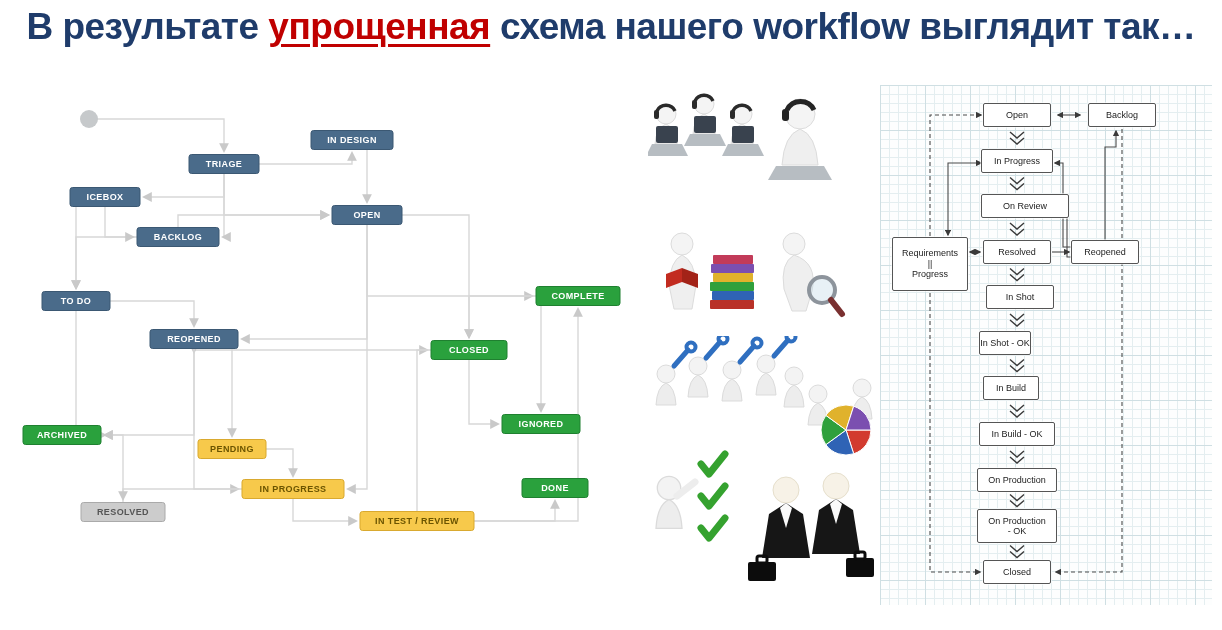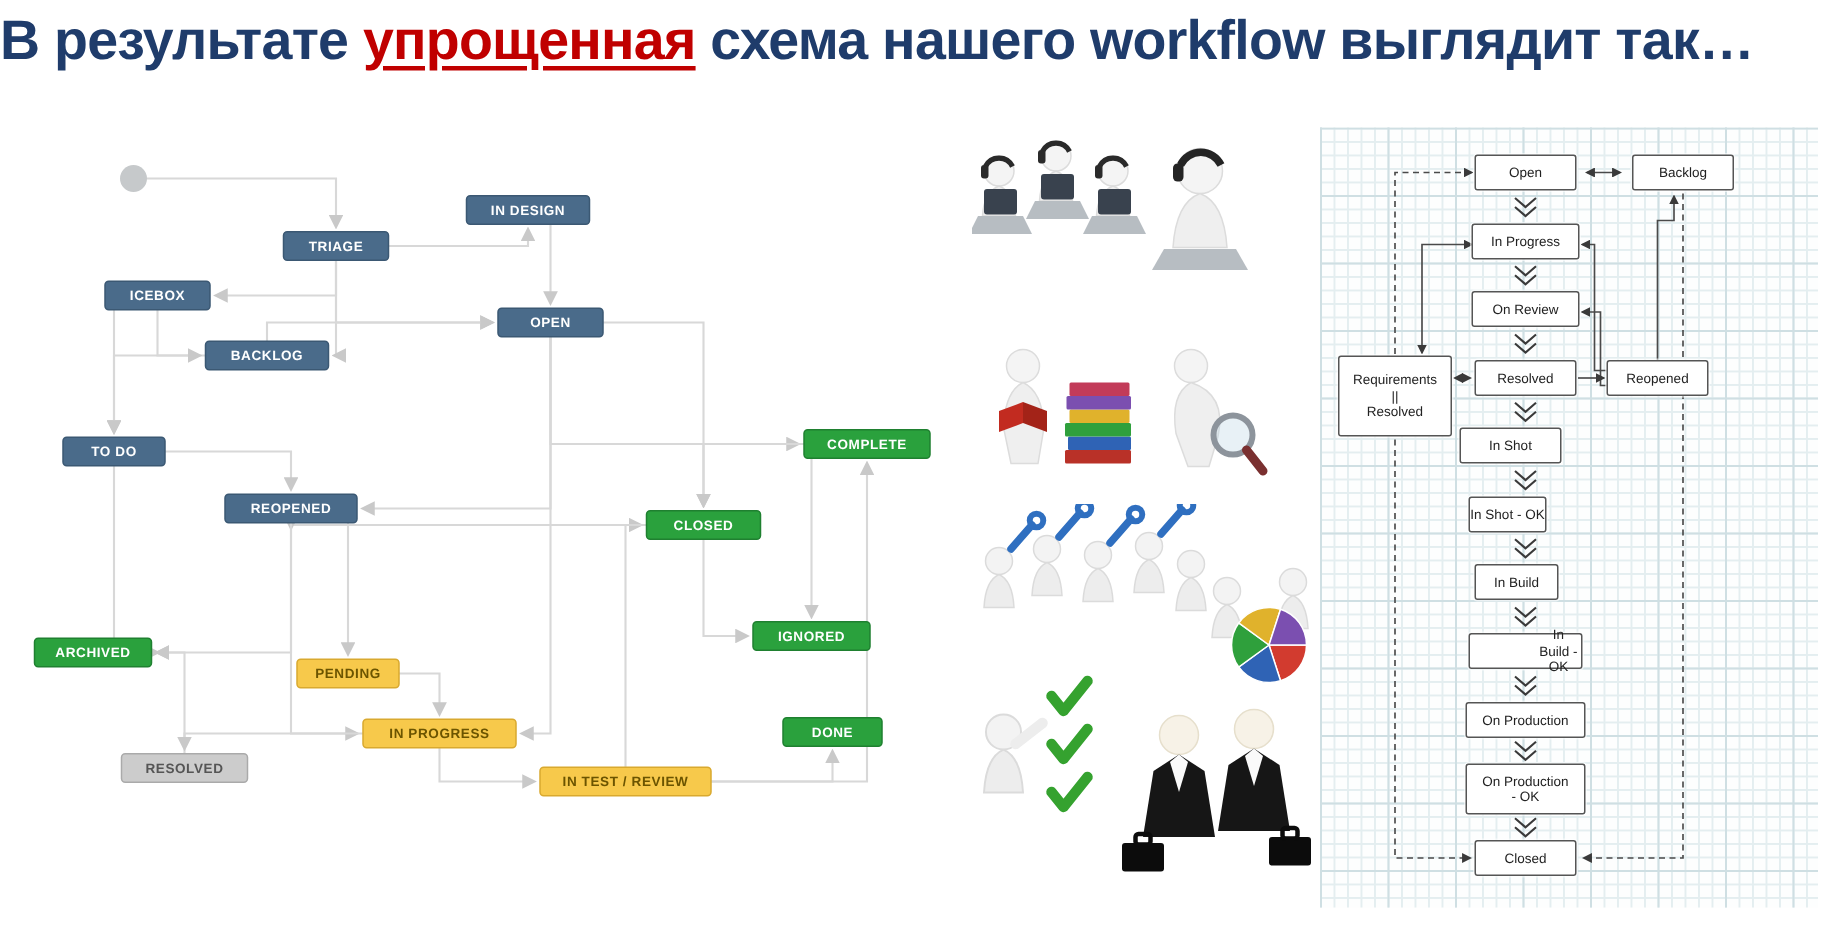--- a/index.html
+++ b/index.html
@@ -2,21 +2,21 @@
 <html><head>
 <meta charset="utf-8">
 <style>
   html,body{margin:0;padding:0;}
   body{
     width:1222px;height:630px;position:relative;background:#ffffff;
     font-family:"Liberation Sans",sans-serif;overflow:hidden;
   }
   .title{
     position:absolute;top:6px;left:0;width:1222px;margin:0;
-    text-align:left;font-size:37px;font-weight:bold;color:#1f3c6b;
+    text-align:center;font-size:37px;font-weight:bold;color:#1f3c6b;
     letter-spacing:-0.5px;white-space:nowrap;
   }
   .title .hl{color:#c00000;text-decoration:underline;text-decoration-thickness:3px;text-underline-offset:5px;}
   
   #left-diagram{position:absolute;left:14px;top:84px;width:630px;height:500px;}
   .edge{fill:none;stroke:#d8d8d8;stroke-width:1.4;}
   .node-label{font-size:9px;font-weight:bold;letter-spacing:.4px;font-family:"Liberation Sans",sans-serif;}
   
   #right-diagram{
     position:absolute;left:880px;top:85px;width:332px;height:520px;
@@ -315,28 +315,28 @@
         <polyline points="130,409.5 137,415.5 144,409.5" class="chev"></polyline>
         <polyline points="130,415.5 137,421.5 144,415.5" class="chev"></polyline>
         <polyline points="130,460.5 137,466.5 144,460.5" class="chev"></polyline>
         <polyline points="130,466.5 137,472.5 144,466.5" class="chev"></polyline>
       </g>
   </svg>
   <div id="right-boxes">
       <div class="rbox" style="left: 103px; top: 18px; width: 68px; height: 24px;">Open</div>
       <div class="rbox" style="left: 208px; top: 18px; width: 68px; height: 24px;">Backlog</div>
       <div class="rbox" style="left: 101px; top: 64px; width: 72px; height: 24px;">In Progress</div>
-      <div class="rbox" style="left: 101px; top: 109px; width: 72px; height: 24px;">On Review</div>
+      <div class="rbox" style="left: 101px; top: 109px; width: 88px; height: 24px;">On Review</div>
       <div class="rbox" style="left: 103px; top: 155px; width: 68px; height: 24px;">Resolved</div>
       <div class="rbox" style="left: 191px; top: 155px; width: 68px; height: 24px;">Reopened</div>
       <div class="rbox" style="left: 12px; top: 152px; width: 76px; height: 54px;">Requirements
 ||
-Resolved</div>
-      <div class="rbox" style="left: 93px; top: 200px; width: 68px; height: 24px;">In Shot</div>
+Progress</div>
+      <div class="rbox" style="left: 106px; top: 200px; width: 68px; height: 24px;">In Shot</div>
       <div class="rbox" style="left: 99px; top: 246px; width: 52px; height: 24px;">In Shot - OK</div>
       <div class="rbox" style="left: 103px; top: 291px; width: 56px; height: 24px;">In Build</div>
-      <div class="rbox" style="left: 99px; top: 337px; width: 76px; height: 24px; padding-left: 44px;">In Build - OK</div>
+      <div class="rbox" style="left: 99px; top: 337px; width: 76px; height: 24px;">In Build - OK</div>
       <div class="rbox" style="left: 97px; top: 383px; width: 80px; height: 24px;">On Production</div>
       <div class="rbox" style="left: 97px; top: 424px; width: 80px; height: 34px;">On Production
 - OK</div>
       <div class="rbox" style="left: 103px; top: 475px; width: 68px; height: 24px;">Closed</div>
     </div>
 </div>
 
 </body></html>

